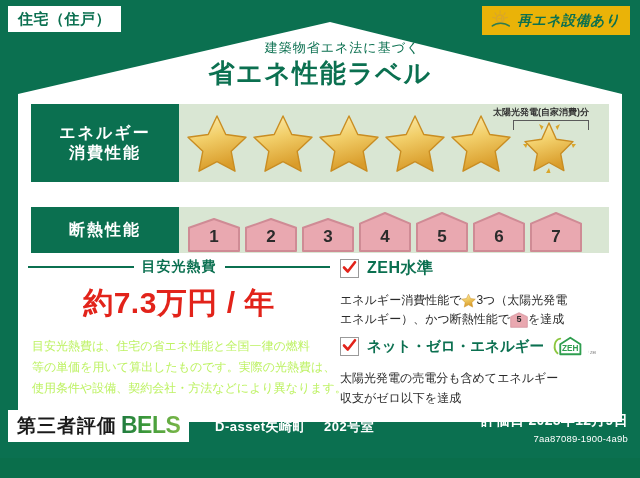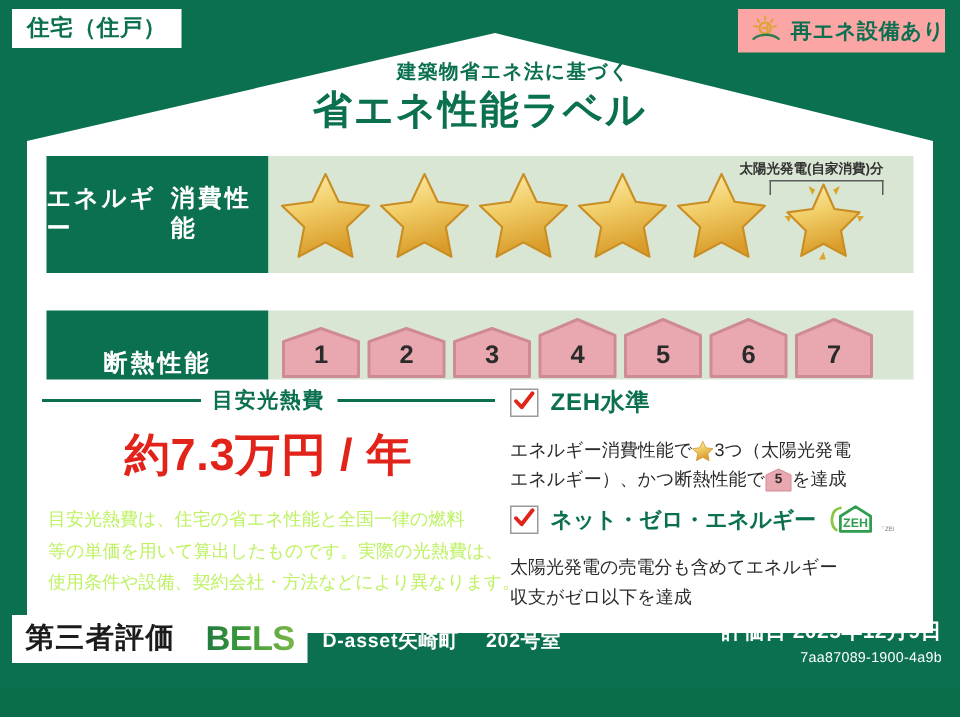--- a/index.html
+++ b/index.html
@@ -19,58 +19,59 @@
     background:#ffffff;color:#0b7050;
     font-size:15px;font-weight:bold;
     padding:5px 10px 6px 10px;
     letter-spacing:0.5px;
     line-height:1;
     z-index:6;
   }
   
   .reny-badge{
     position:absolute;right:10px;top:6px;
-    background:#fca5a5;
+    background:#eab308;
     display:flex;align-items:center;gap:5px;
-    padding:4px 0 5px 8px;
+    padding:4px 10px 5px 8px;
     z-index:6;
+    font-style:italic;
   }
   .reny-badge .txt{
     color:#0b7050;font-size:14px;font-weight:bold;letter-spacing:0.5px;line-height:1;
   }
   .sun-ico{width:22px;height:20px;display:block;}
   
   .house{
     position:absolute;left:18px;top:22px;width:604px;height:400px;
     z-index:1;
   }
   .house-svg{display:block;width:604px;height:400px;}
   
   .title-wrap{
     position:absolute;left:0;top:40px;width:640px;text-align:center;z-index:4;
   }
   .title-sub{
-    color:#0b7050;font-size:13px;font-weight:bold;letter-spacing:1px;line-height:1.2;padding-left:45px;
+    color:#0b7050;font-size:13px;font-weight:normal;letter-spacing:1px;line-height:1.2;padding-left:45px;
   }
   .title-main{
     color:#0b7050;font-size:26px;font-weight:bold;letter-spacing:1.5px;line-height:1.25;margin-top:1px;
   }
   
   .row{
     position:absolute;z-index:4;display:flex;align-items:stretch;
   }
   #row-energy{left:31px;top:104px;width:578px;height:78px;}
   #row-insul{left:31px;top:207px;width:578px;height:46px;}
   .row-label{
     background:#0b7050;color:#ffffff;
     width:148px;flex:0 0 148px;
-    display:flex;flex-direction:row;align-items:center;justify-content:center;
+    display:flex;flex-direction:column;align-items:center;justify-content:center;
     font-size:16px;font-weight:bold;letter-spacing:2px;line-height:1.28;
   }
-  #row-insul .row-label{font-size:16px;align-items:flex-end;}
+  #row-insul .row-label{font-size:16px;}
   .row-body{
     flex:1;background:#d9e6d3;position:relative;
     display:flex;align-items:center;
   }
   .stars{
     display:flex;align-items:center;gap:2px;padding-left:6px;
   }
   .star{width:64px;height:62px;display:block;}
   .star-shine{width:68px;height:64px;display:block;}
   .solar-note{
@@ -124,21 +125,21 @@
     display:inline-block;vertical-align:-3px;position:relative;width:18px;height:16px;
   }
   .mini-badge svg{display:block;width:18px;height:16px;}
   .mini-badge span{
     position:absolute;left:0;right:0;bottom:1px;text-align:center;font-size:9px;font-weight:bold;color:#2b2b2b;
   }
   
   .footer{position:absolute;left:0;bottom:0;width:640px;height:56px;z-index:5;}
   .bels{
     position:absolute;left:8px;top:8px;background:#fff;
-    padding:4px 9px 5px 9px;display:flex;align-items:center;gap:20px;
+    padding:4px 9px 5px 9px;display:flex;align-items:center;gap:4px;
   }
   .bels .jp{color:#1b1b1b;font-size:19px;font-weight:bold;letter-spacing:1px;line-height:1;}
   .bels .en{font-size:23px;font-weight:bold;letter-spacing:-0.5px;line-height:1;
     background:linear-gradient(90deg,#1f7a3f 0%,#3f9b3a 45%,#7ab648 100%);
     -webkit-background-clip:text;background-clip:text;color:transparent;text-align:center;}
   .bldg{
     position:absolute;left:215px;top:16px;color:#fff;font-size:13px;font-weight:bold;letter-spacing:0.5px;
     display:flex;gap:18px;
   }
   .evald{position:absolute;right:12px;top:10px;text-align:right;color:#fff;}

